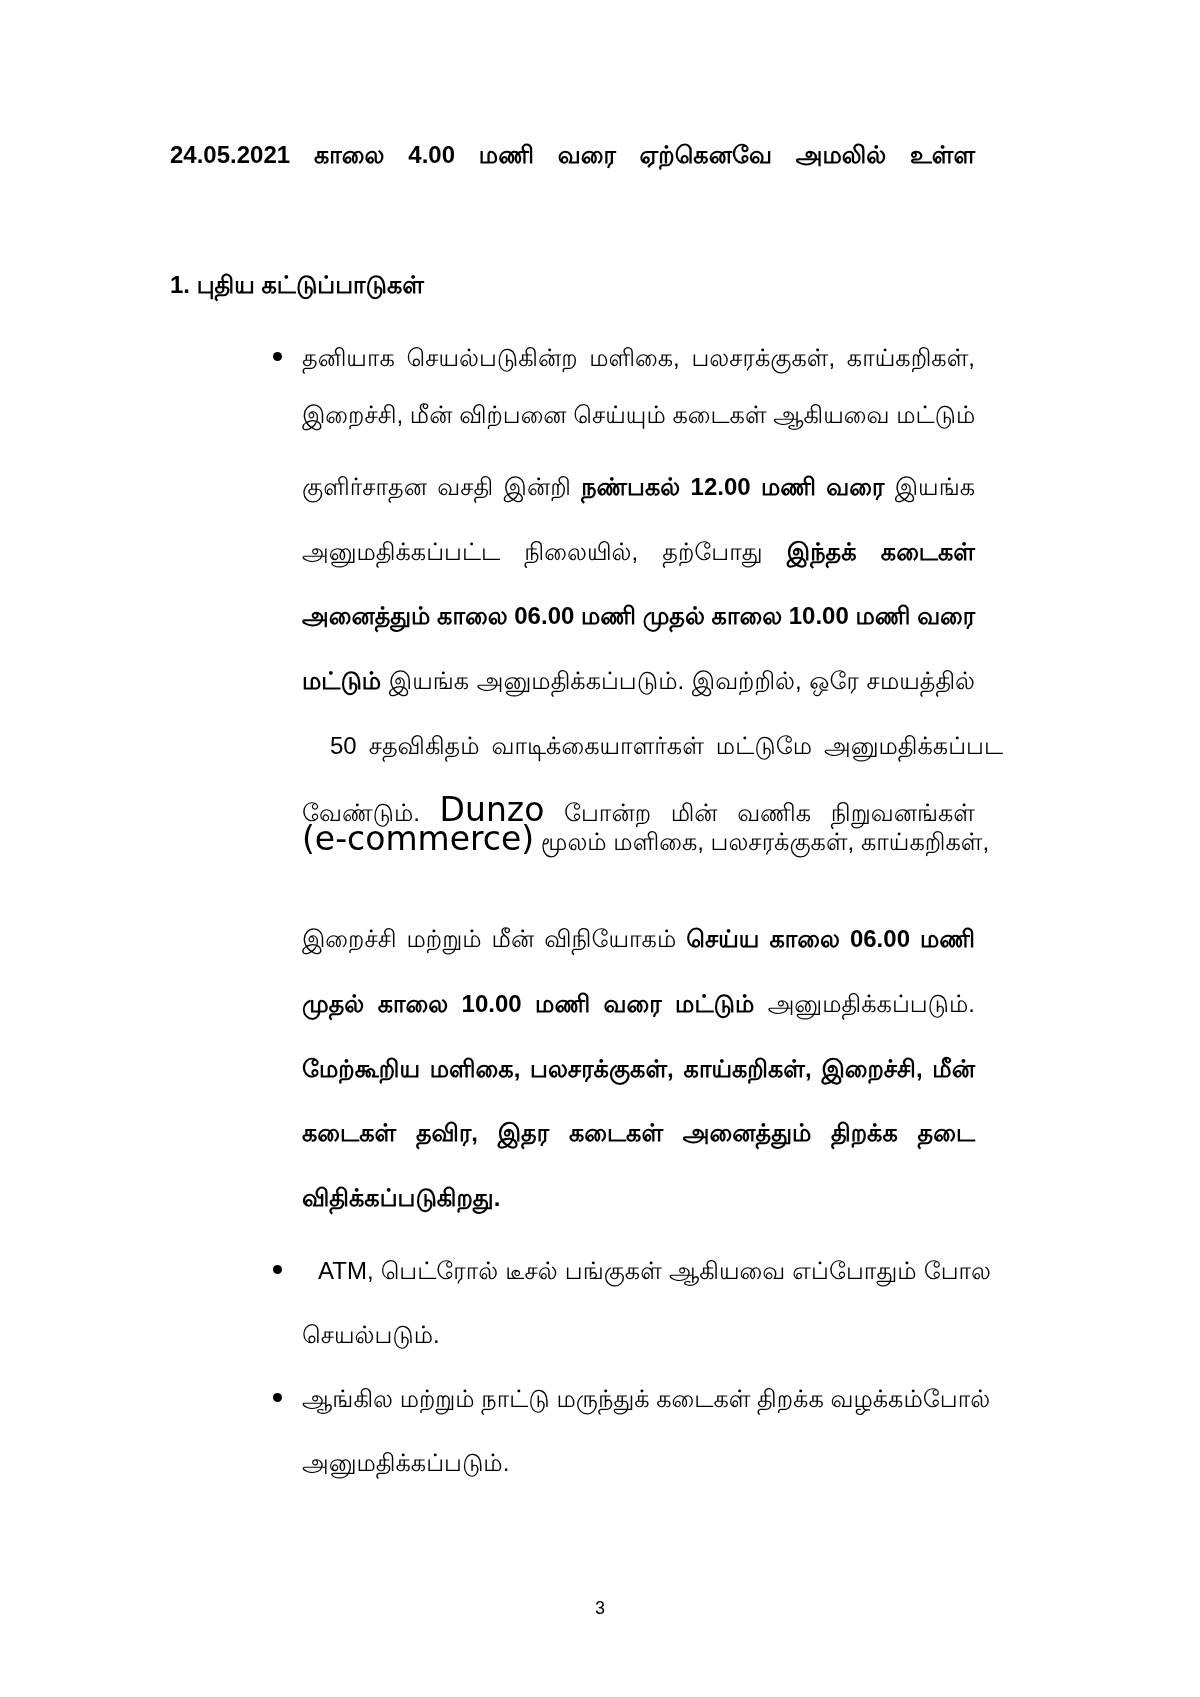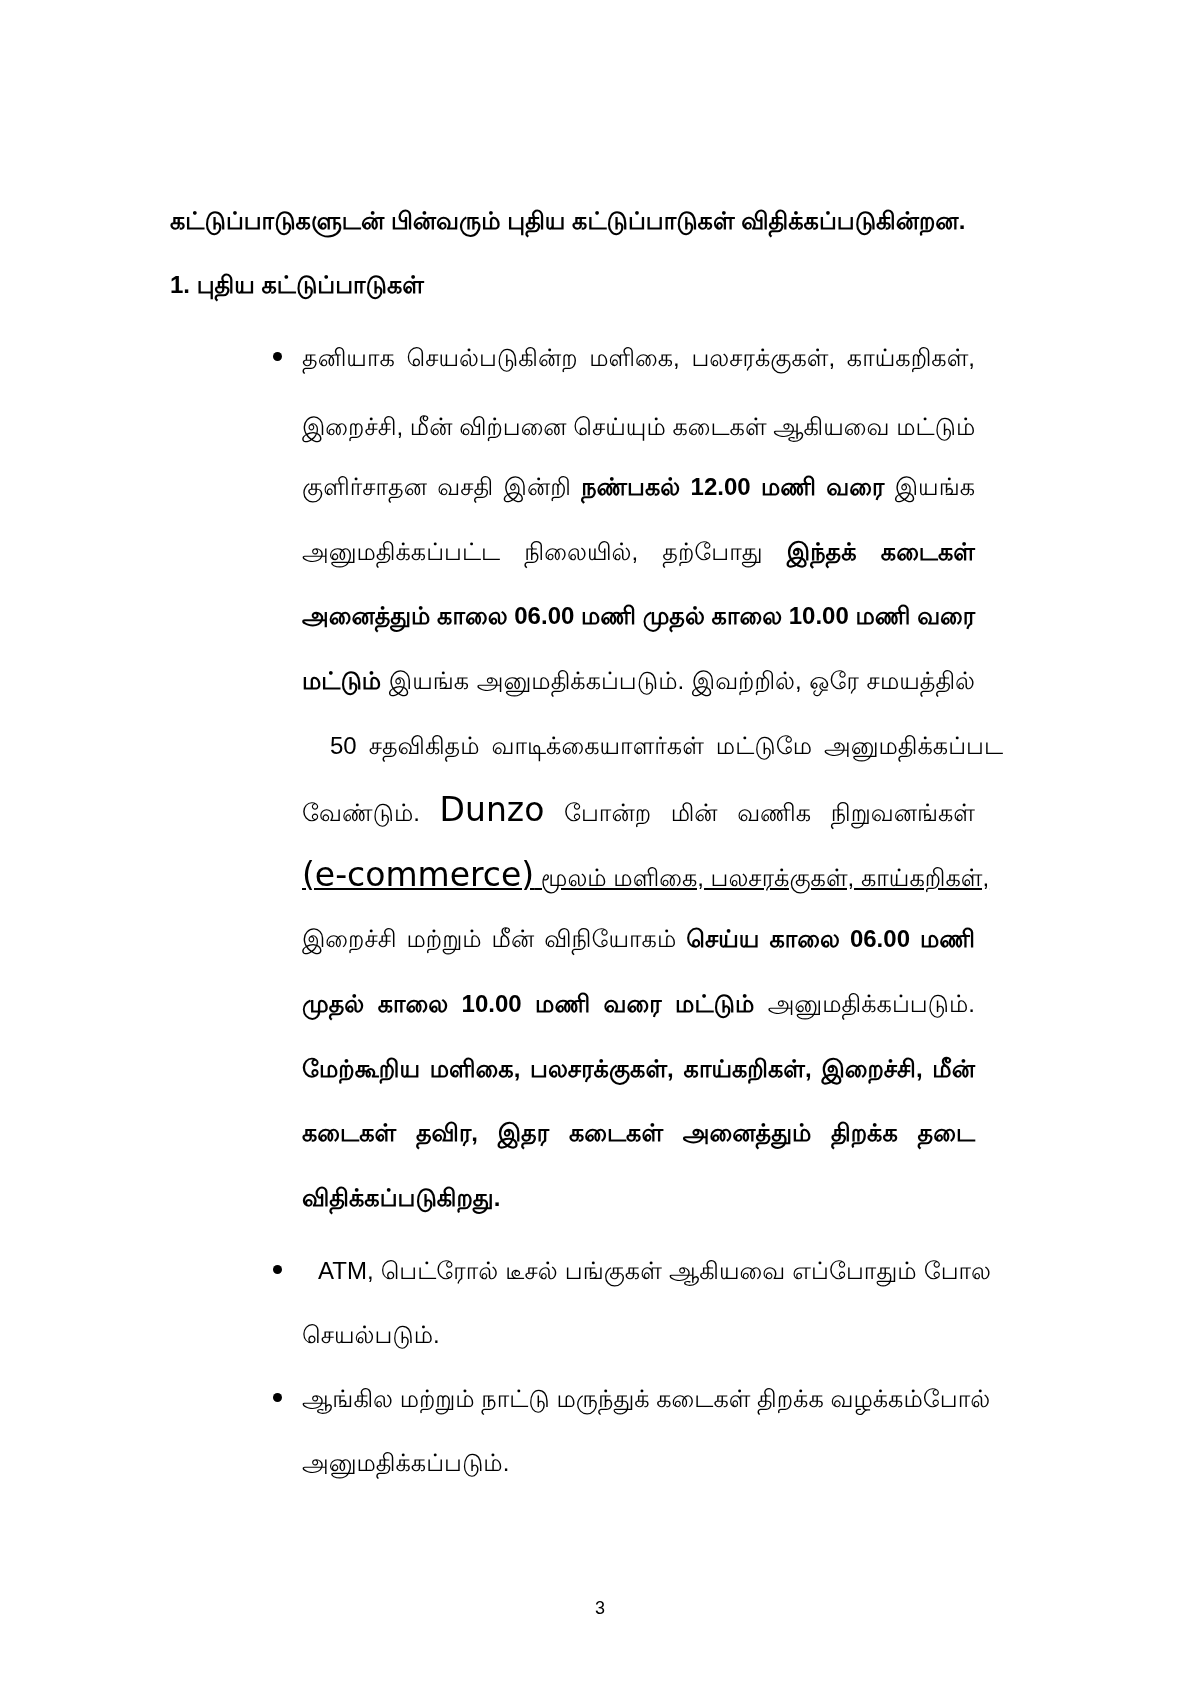--- a/index.html
+++ b/index.html
@@ -48,39 +48,46 @@
       text-align: center;
       font-size: 18px;
       line-height: 22px;
     }
   </style>
 </head>
 <body>
 
 <div class="page">
 
-  <div class="line b nojust" style="left:170px; top:206px;">
-    <span>கட்டுப்பாடுகளுடன் பின்வரும் புதிய கட்டுப்பாடுகள் விதிக்கப்படுகின்றன.</span>
+  <div class="line b" style="left:170px; top:140px; width:805px;">
+    <span>24.05.2021</span>
+    <span>காலை</span>
+    <span>4.00</span>
+    <span>மணி</span>
+    <span>வரை</span>
+    <span>ஏற்கெனவே</span>
+    <span>அமலில்</span>
+    <span>உள்ள</span>
   </div>
 
   <div class="line b nojust" style="left:170px; top:270px;text-align:right;">
     <span>1. புதிய கட்டுப்பாடுகள்</span>
   </div>
 
   <div class="bullet" style="left:273px; top:352px;"></div>
   <div id="bullet-0">
       <div class="line" style="left: 302px; top: 343px; width: 673px;"><span>தனியாக செயல்படுகின்ற மளிகை, பலசரக்குகள், காய்கறிகள்,</span></div>
-      <div class="line" style="left: 302px; top: 412px; width: 673px;"><span>இறைச்சி, மீன் விற்பனை செய்யும் கடைகள் ஆகியவை மட்டும்</span></div>
+      <div class="line" style="left: 302px; top: 400px; width: 673px;"><span>இறைச்சி, மீன் விற்பனை செய்யும் கடைகள் ஆகியவை மட்டும்</span></div>
       <div class="line" style="left: 302px; top: 472px; width: 673px;"><span>குளிர்சாதன வசதி இன்றி </span><span class="b">நண்பகல் 12.00 மணி வரை</span><span> இயங்க</span></div>
       <div class="line" style="left: 302px; top: 537px; width: 673px;"><span>அனுமதிக்கப்பட்ட நிலையில், தற்போது </span><span class="b">இந்தக் கடைகள்</span></div>
       <div class="line" style="left: 302px; top: 601px; width: 673px;"><span class="b">அனைத்தும் காலை 06.00 மணி முதல் காலை 10.00 மணி வரை</span></div>
       <div class="line" style="left: 302px; top: 666px; width: 673px;"><span class="b">மட்டும்</span><span> இயங்க அனுமதிக்கப்படும். இவற்றில், ஒரே சமயத்தில்</span></div>
       <div class="line" style="left: 302px; top: 731px; width: 673px; margin-left: 28px;"><span>50 சதவிகிதம் வாடிக்கையாளர்கள் மட்டுமே அனுமதிக்கப்பட</span></div>
       <div class="line" style="left: 302px; top: 795px; width: 673px;"><span>வேண்டும். </span><span class="latin">Dunzo</span><span> போன்ற மின் வணிக நிறுவனங்கள்</span></div>
-      <div class="line" style="left: 302px; top: 860px; width: 673px; text-decoration: underline;"><span class="latin">(e-commerce)</span><span> மூலம் மளிகை, பலசரக்குகள், காய்கறிகள்,</span></div>
+      <div class="line" style="left: 302px; top: 824px; width: 673px;"><span class="latin">(e-commerce)</span><span> மூலம் மளிகை, பலசரக்குகள், காய்கறிகள்,</span></div>
       <div class="line" style="left: 302px; top: 924px; width: 673px;"><span>இறைச்சி மற்றும் மீன் விநியோகம் </span><span class="b">செய்ய காலை 06.00 மணி</span></div>
       <div class="line" style="left: 302px; top: 989px; width: 673px;"><span class="b">முதல் காலை 10.00 மணி வரை மட்டும்</span><span> அனுமதிக்கப்படும்.</span></div>
       <div class="line" style="left: 302px; top: 1054px; width: 673px;"><span class="b">மேற்கூறிய மளிகை, பலசரக்குகள், காய்கறிகள், இறைச்சி, மீன்</span></div>
       <div class="line" style="left: 302px; top: 1118px; width: 673px;"><span class="b">கடைகள் தவிர, இதர கடைகள் அனைத்தும் திறக்க தடை</span></div>
       <div class="line nojust" style="left: 302px; top: 1183px;"><span class="b">விதிக்கப்படுகிறது.</span></div>
     </div>
 
   <div class="bullet" style="left:273px; top:1265px;"></div>
   <div id="bullet-1">
       <div class="line" style="left: 302px; top: 1256px; width: 673px; margin-left: 16px;"><span>ATM, பெட்ரோல் டீசல் பங்குகள் ஆகியவை எப்போதும் போல</span></div>

